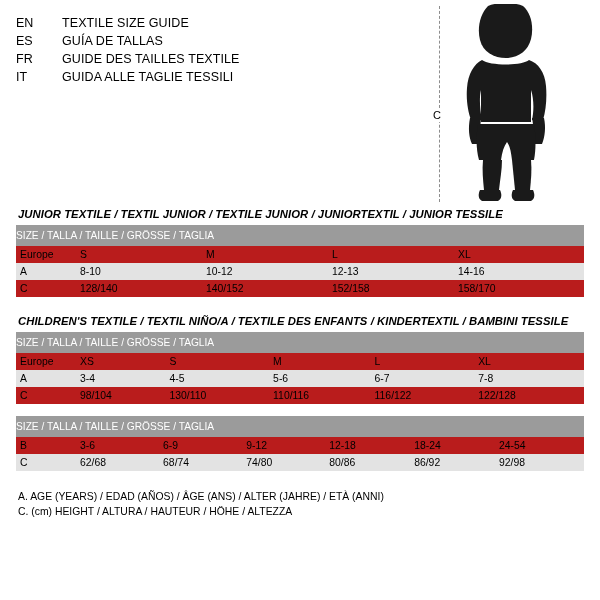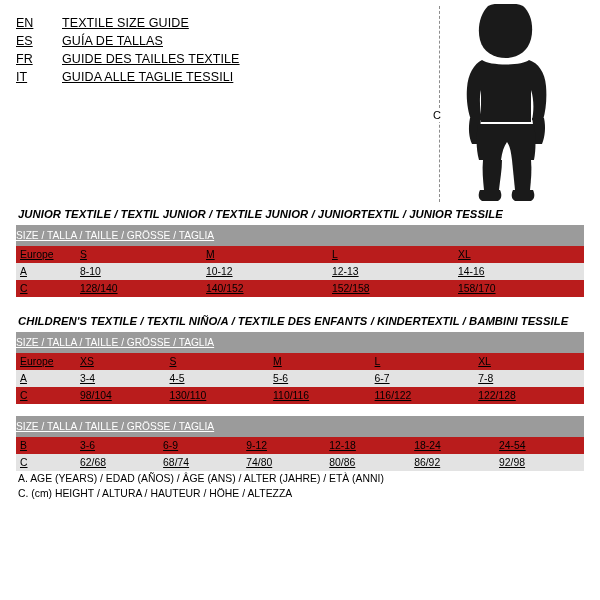--- a/index.html
+++ b/index.html
@@ -31,21 +31,20 @@
     align-items: flex-start;
   }
   .lang-block {
     width: 400px;
   }
   .lang-row {
     display: flex;
     flex-direction: row;
     line-height: 18px;
     font-size: 12.5px;
-    text-decoration: underline;
   }
   .lang-code {
     width: 46px;
     font-weight: normal;
   }
   .lang-title {
     font-weight: normal;
     letter-spacing: 0.1px;
   }
 
@@ -92,21 +91,20 @@
     font-style: italic;
   }
   table.size-table {
     border-collapse: collapse;
     width: 568px;
     font-size: 10.4px;
   }
   table.size-table td {
     padding: 3px 0 3px 0;
     vertical-align: middle;
-    text-decoration: underline;
   }
   .hdr-row td {
     background: #9b9b9b;
     color: #ffffff;
     font-weight: normal;
     font-size: 10.2px;
     padding-left: 4px;
     height: 15px;
   }
   .row-label {
@@ -114,20 +112,21 @@
     padding-left: 4px !important;
   }
   .row-shade td {
     background: #e3e3e3;
   }
   .row-plain td {
     background: #b91c1c;
   }
 
   .legend {
+    margin-top: 18px;
     font-size: 10.4px;
     line-height: 15px;
     margin-left: 2px;
   }
   .legend div {
     white-space: nowrap;
   }
   .spacer-8 { height: 8px; }
   .spacer-14 { height: 14px; }
 </style>

